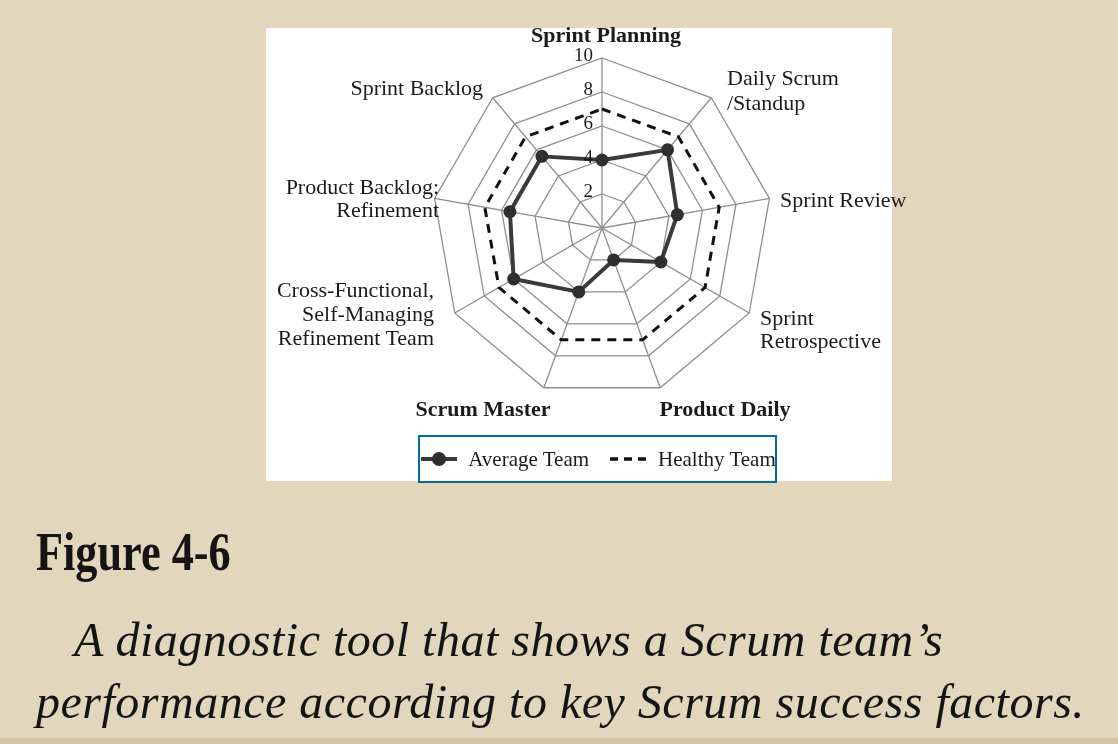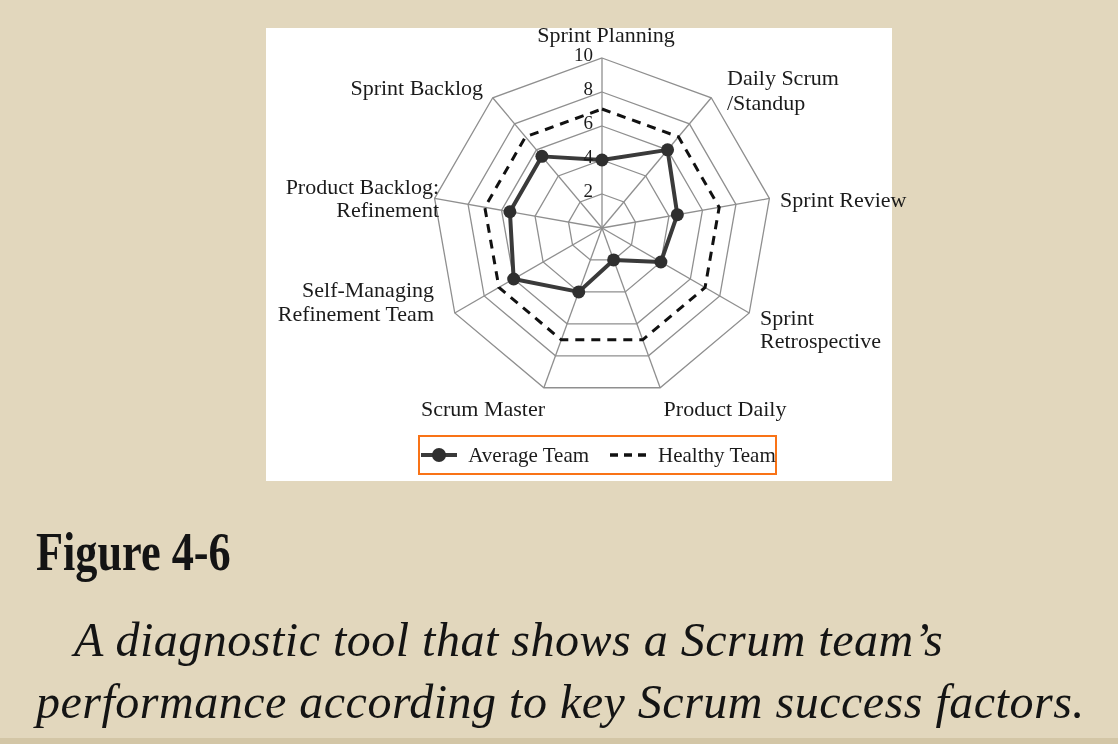--- a/index.html
+++ b/index.html
@@ -9,25 +9,25 @@
     font-family:"Liberation Serif", serif;
   }
   .chart-panel{
     position:absolute;left:266px;top:28px;width:626px;height:453px;
     background:#ffffff;
   }
   .axis-label{
     position:absolute;
     font-size:22px;line-height:24px;color:#1b1b1b;white-space:nowrap;
   }
-  .axis-label.center{transform:translateX(-50%);text-align:left;}
+  .axis-label.center{transform:translateX(-50%);text-align:left;font-weight:bold;}
   .axis-label.right{text-align:right;}
   .legend-box{
-    position:absolute;left:418px;top:435px;width:359px;height:40px;
-    background:#ffffff;border:2px solid #f97316;box-sizing:border-box;
+    position:absolute;left:418px;top:435px;width:359px;height:48px;
+    background:#ffffff;border:2px solid #0369a1;box-sizing:border-box;
     display:flex;align-items:center;justify-content:center;gap:10px;
   }
   .legend-item{display:flex;align-items:center;gap:9px;}
   .legend-gap{width:22px;}
   .legend-label{font-size:21px;color:#1b1b1b;white-space:nowrap;}
   .figure-label{
     position:absolute;left:36px;top:525px;
     font-size:54px;font-weight:bold;color:#141414;line-height:1.0;
     transform:scaleX(0.82);transform-origin:left top;white-space:nowrap;
   }
@@ -96,20 +96,21 @@
       <div>Sprint</div>
       <div>Retrospective</div>
     </div>
     <div class="axis-label center" style="top: 397px; left: 725px;">
       <div>Product Daily</div>
     </div>
     <div class="axis-label center" style="top: 397px; left: 483px;">
       <div>Scrum Master</div>
     </div>
     <div class="axis-label right" style="top: 278px; right: 684px; line-height: 24px;">
+      <div>Cross-Functional,</div>
       <div>Self-Managing</div>
       <div>Refinement Team</div>
     </div>
     <div class="axis-label right" style="top: 175px; right: 679px; line-height: 23px;">
       <div>Product Backlog:</div>
       <div>Refinement</div>
     </div>
     <div class="axis-label right" style="top: 76px; right: 635px; font-family: Liberation Serif, serif;">
       <div>Sprint Backlog</div>
     </div>

